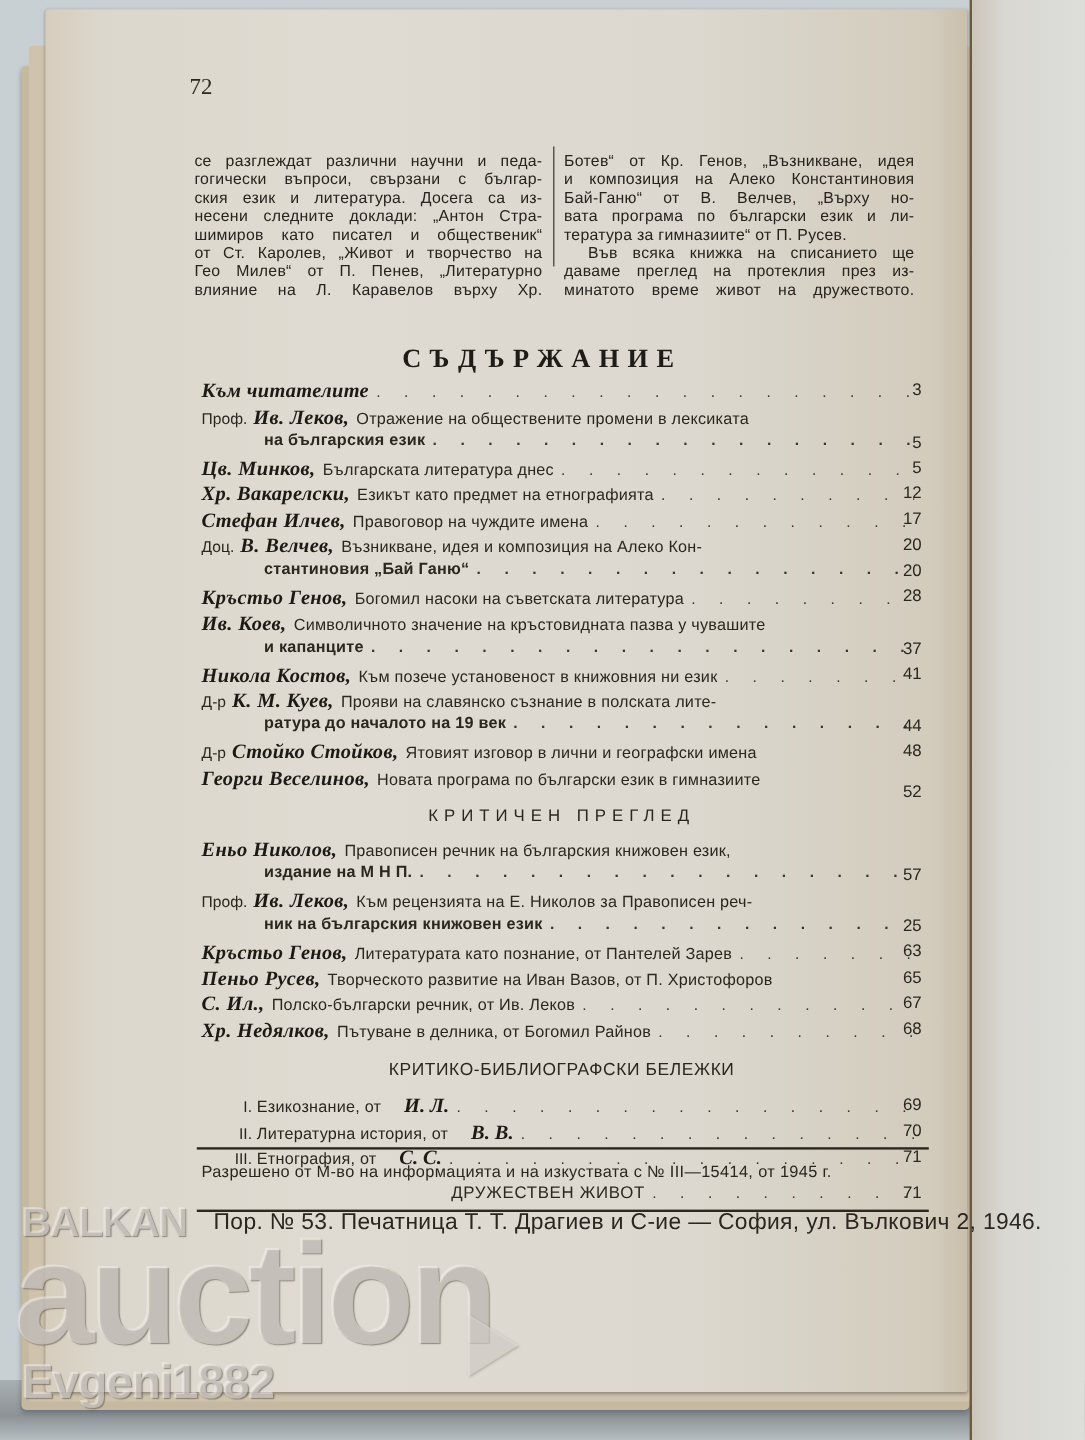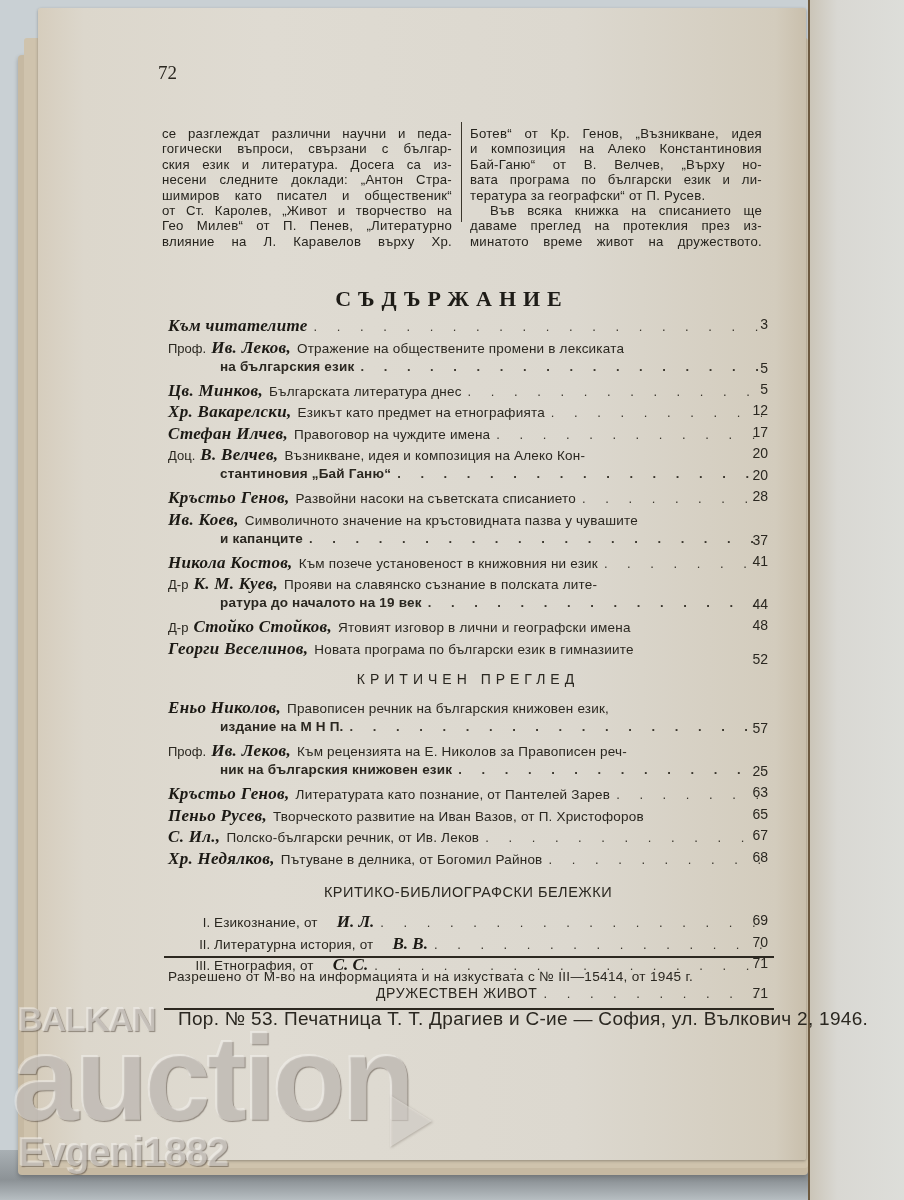--- a/index.html
+++ b/index.html
@@ -131,21 +131,21 @@
   <span class="line">от Ст. Каролев, „Живот и творчество на</span>
   <span class="line">Гео Милев“ от П. Пенев, „Литературно</span>
   <span class="line">влияние на Л. Каравелов върху Хр.</span>
 </div>
 <div class="col-rule"></div>
 <div class="intro-col intro-right">
   <span class="line">Ботев“ от Кр. Генов, „Възникване, идея</span>
   <span class="line">и композиция на Алеко Константиновия</span>
   <span class="line">Бай-Ганю“ от В. Велчев, „Върху но-</span>
   <span class="line">вата програма по български език и ли-</span>
-  <span class="line last">тература за географски“ от П. Русев.</span>
+  <span class="line last">тература за гимназиите“ от П. Русев.</span>
   <span class="line indent">Във всяка книжка на списанието ще</span>
   <span class="line">даваме преглед на протеклия през из-</span>
   <span class="line">минатото време живот на дружеството.</span>
 </div>
 
 <div class="toc-title">СЪДЪРЖАНИЕ</div>
 
 <div class="toc">
 
   <div class="entry">
@@ -206,21 +206,21 @@
     <div class="row row2">
       <span class="title2">стантиновия „Бай Ганю“</span>
       <span class="dots">. . . . . . . . . . . . . . . . . . . . . . . . . . . . . . . . . . . . . . . . . . . . . .</span>
     </div>
     <span class="pg" style="top:22px">20</span>
   </div>
 
   <div class="entry">
     <div class="row">
       <span class="author">Кръстьо Генов,</span>
-      <span class="title">Развойни насоки на съветската списанието</span>
+      <span class="title">Богомил насоки на съветската литература</span>
       <span class="dots">. . . . . . . . . . . . . . . . . . . . . . . . . . . . . . . . . . . . . . . . . . . . . .</span>
     </div>
     <span class="pg" style="top:0">28</span>
   </div>
 
   <div class="entry two">
     <div class="row">
       <span class="author">Ив. Коев,</span>
       <span class="title">Символичното значение на кръстовидната пазва у чувашите</span>
     </div>

